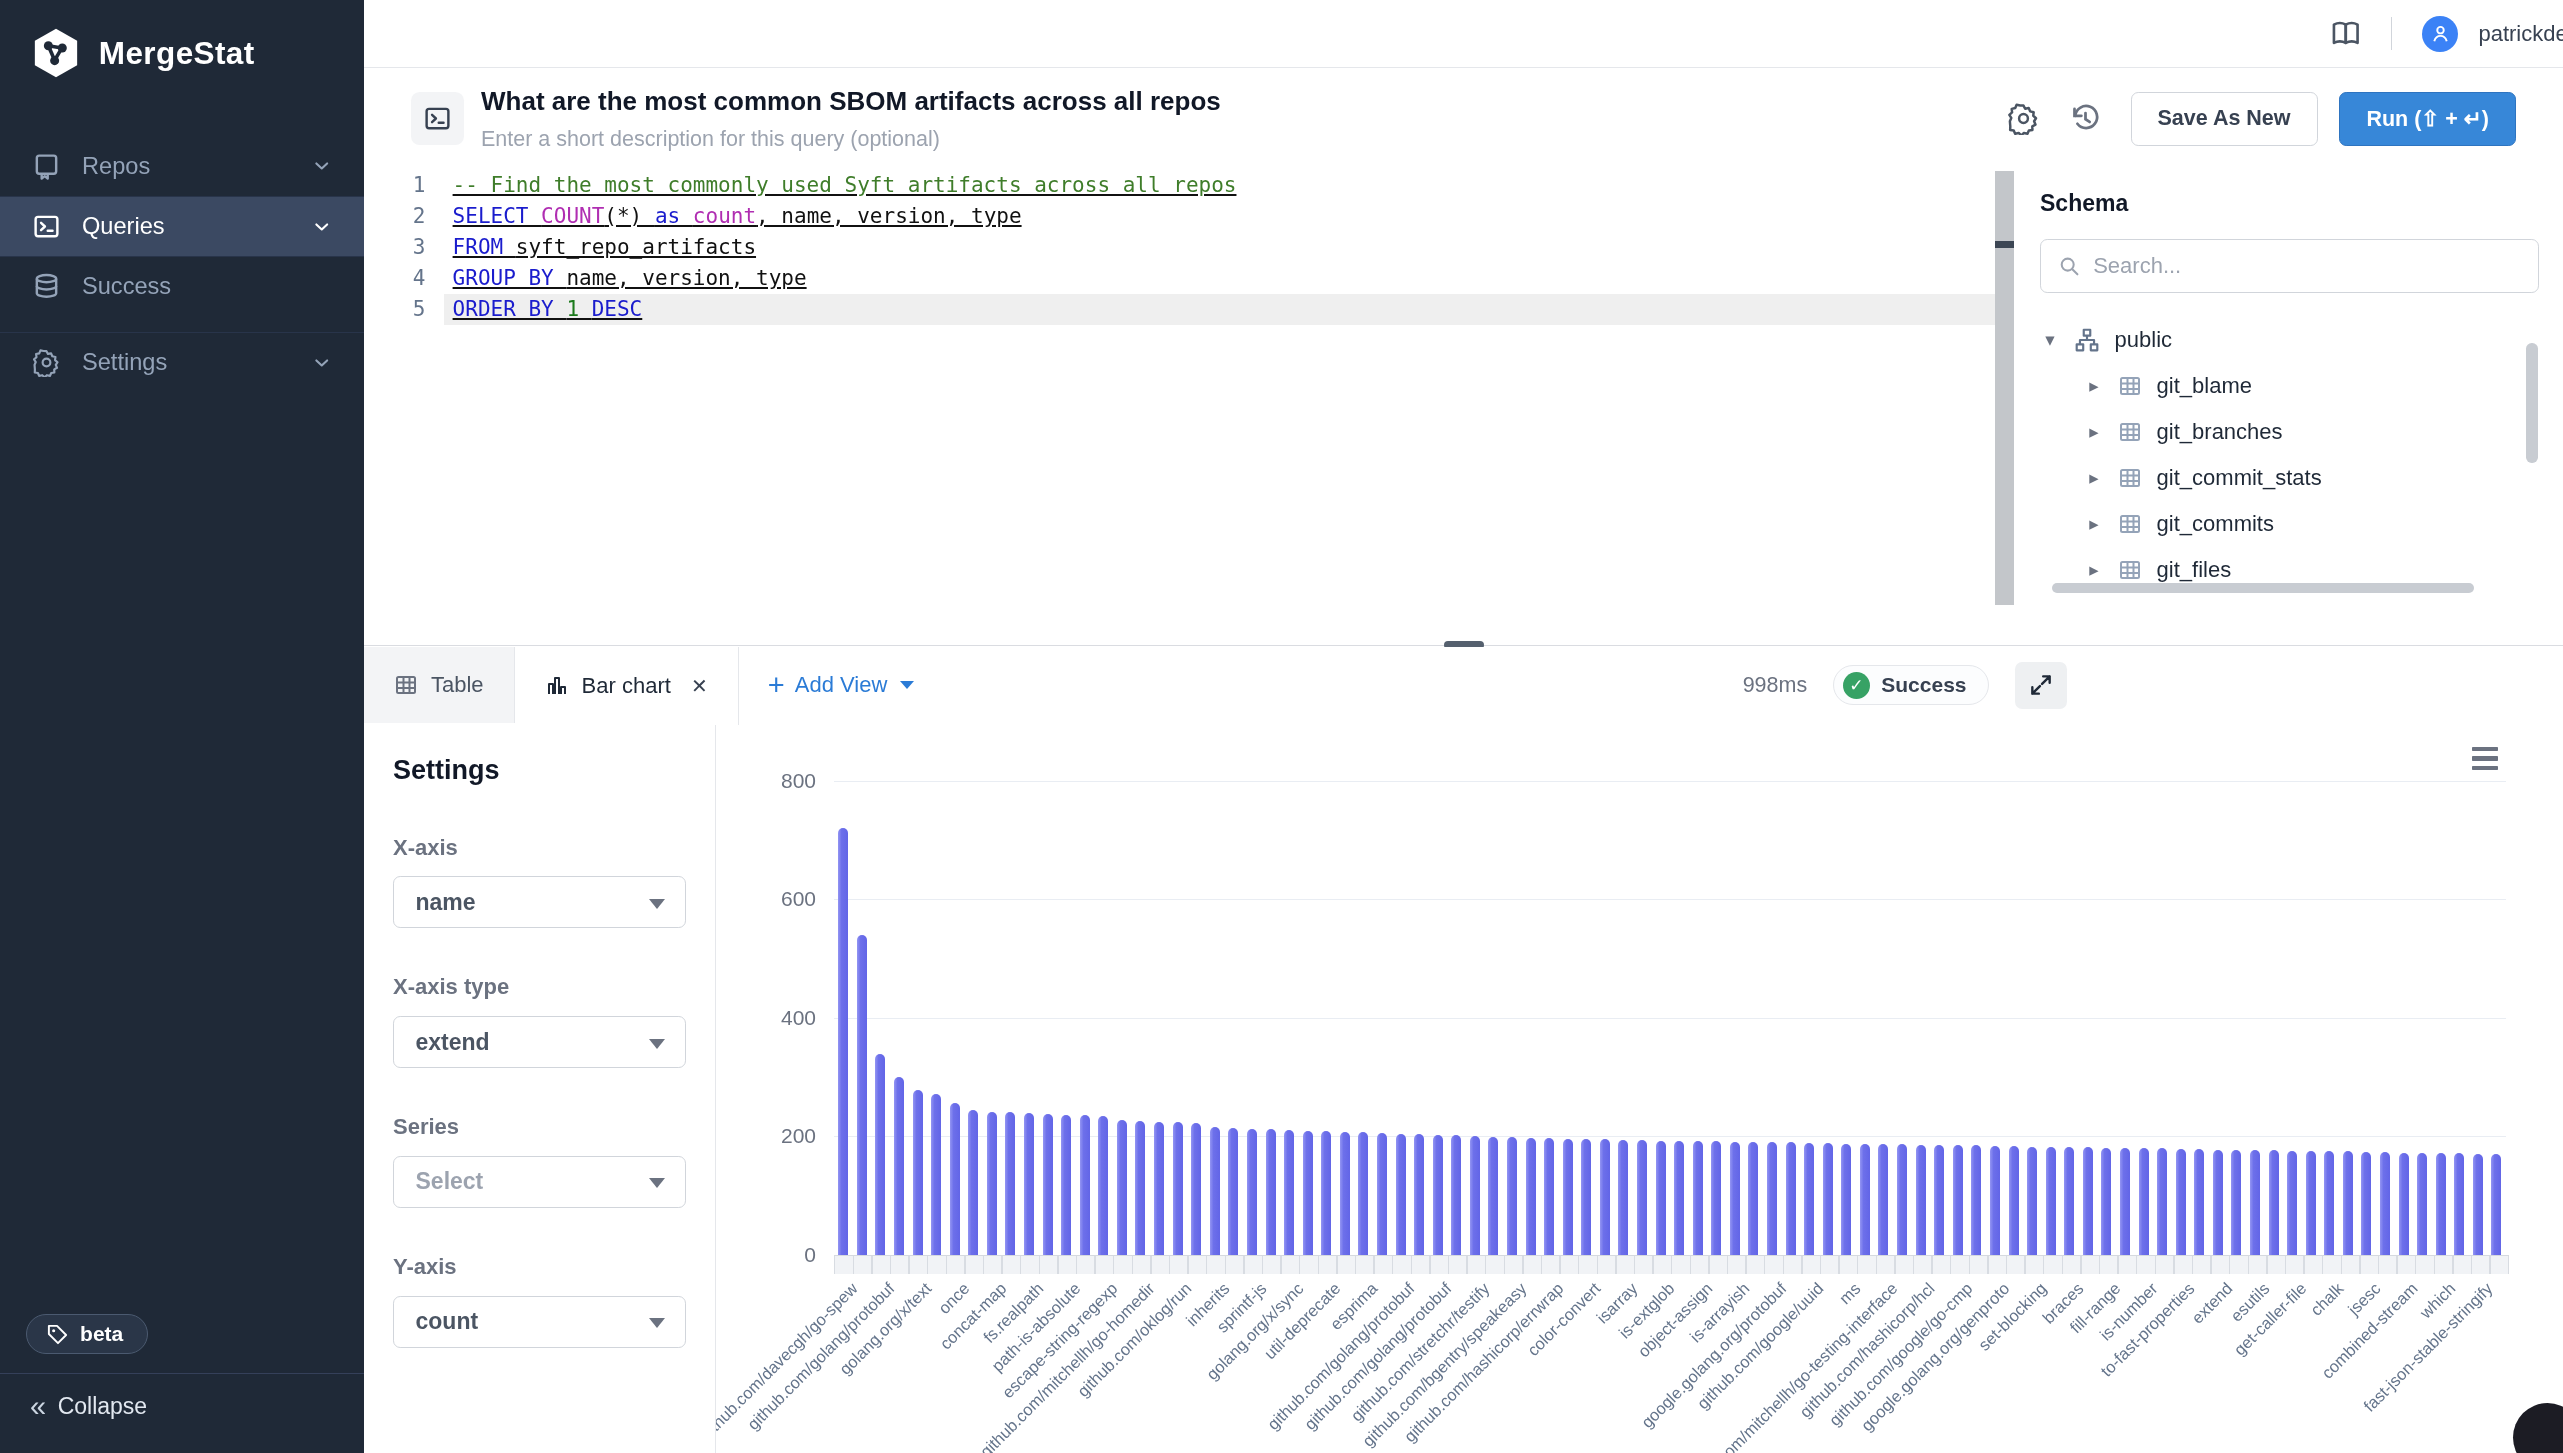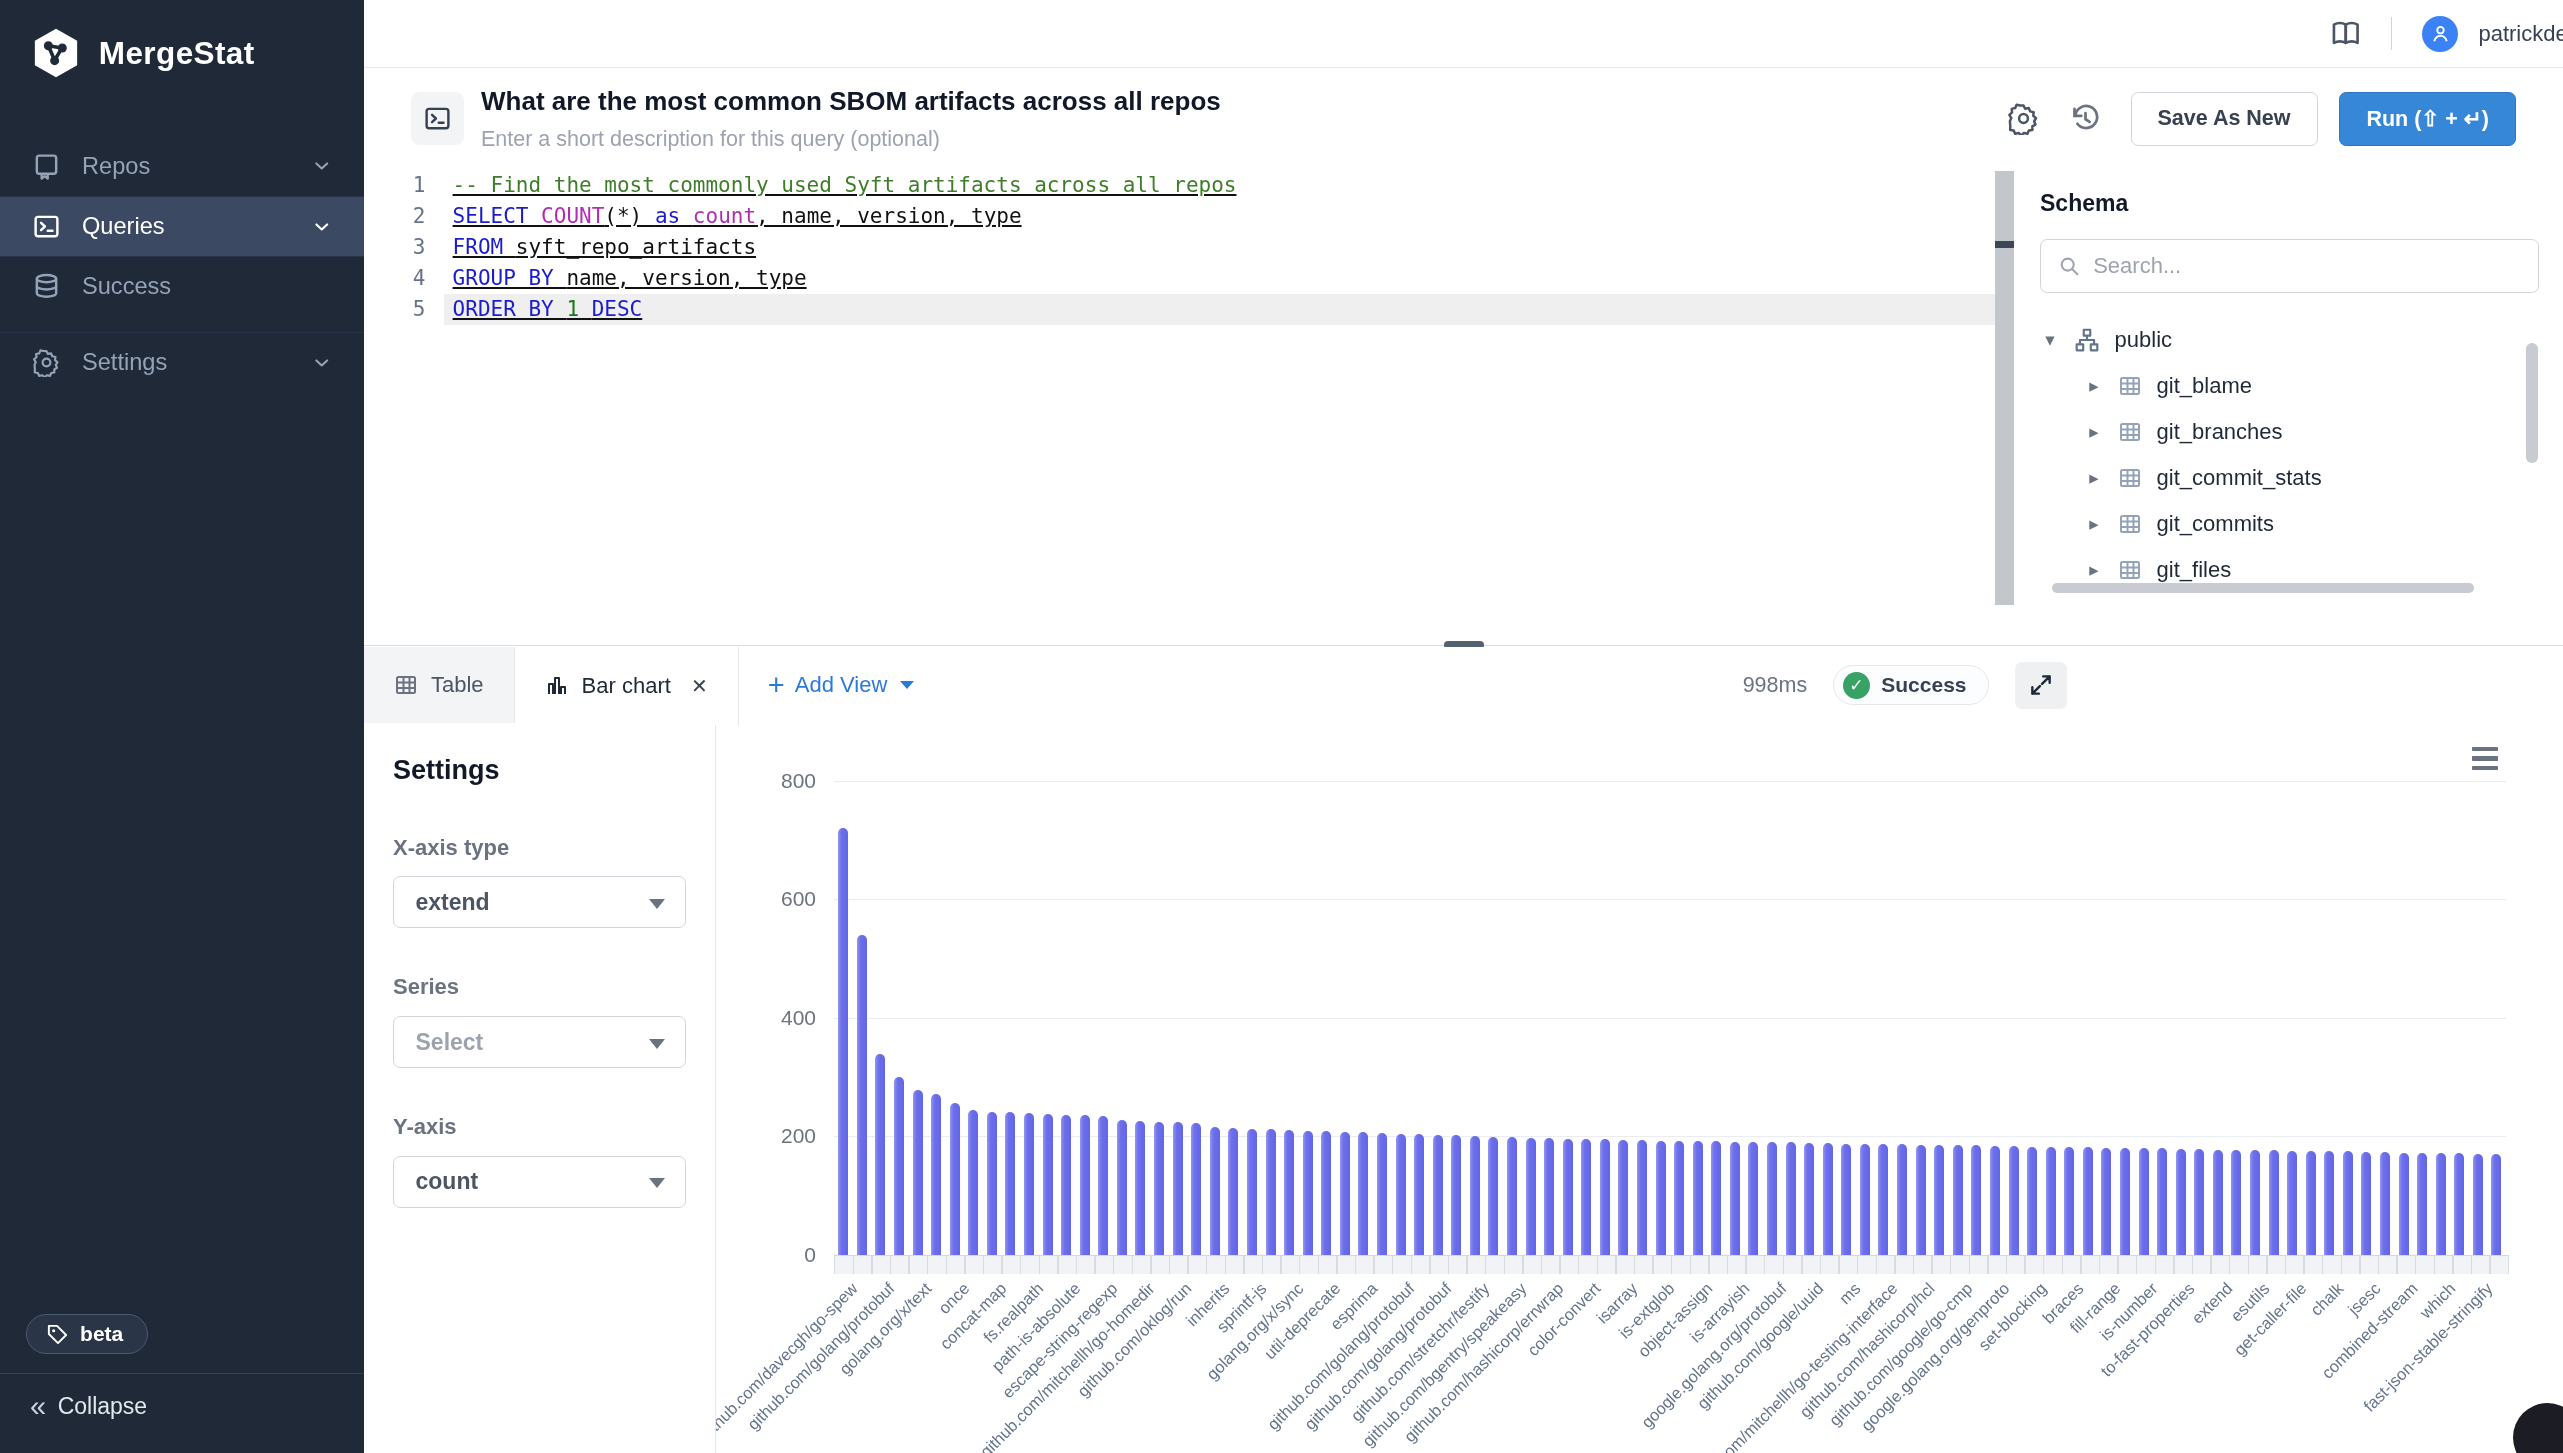--- a/index.html
+++ b/index.html
@@ -407,20 +407,27 @@
       <svg width="26" height="26" viewBox="0 0 24 24" fill="none" stroke="#1f2937" stroke-width="2.2" stroke-linecap="round" stroke-linejoin="round">
         <path d="M14 4h6v6M20 4l-7 7M10 20H4v-6M4 20l7-7"></path>
       </svg>
     </button>
   </div>
 </div>
 
 <div id="chart-settings">
   <div class="cs-title">Settings</div>
   <div id="settings-fields">
+      <div class="cs-field">
+        <div class="cs-label">X-axis</div>
+        <div class="cs-select">
+          <span>name</span>
+          <span class="sel-caret"></span>
+        </div>
+      </div>
       <div class="cs-field">
         <div class="cs-label">X-axis type</div>
         <div class="cs-select">
           <span>extend</span>
           <span class="sel-caret"></span>
         </div>
       </div>
       <div class="cs-field">
         <div class="cs-label">Series</div>
         <div class="cs-select placeholder">

